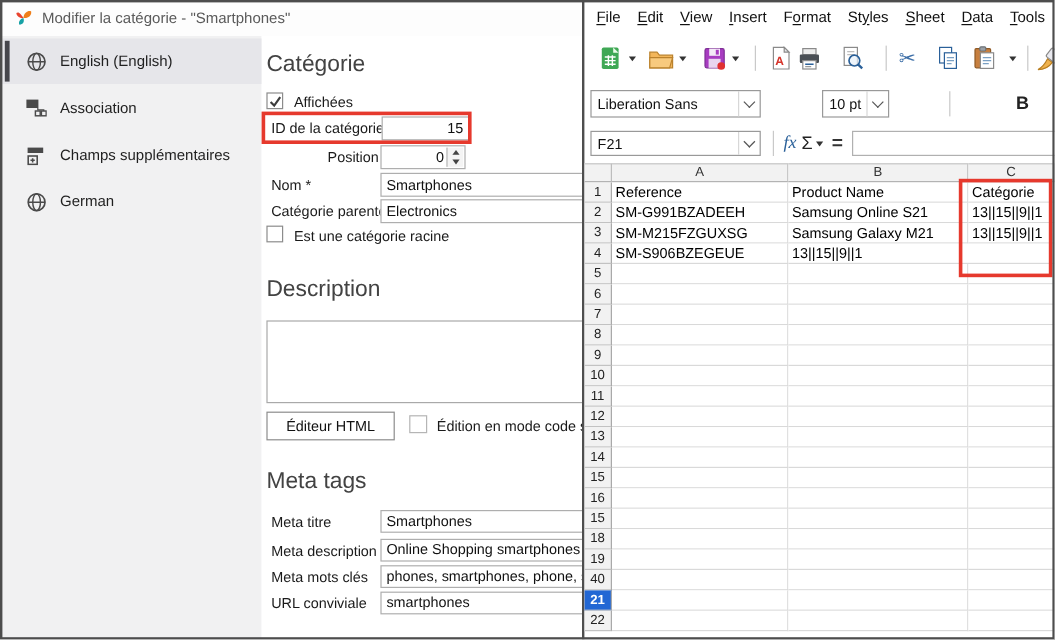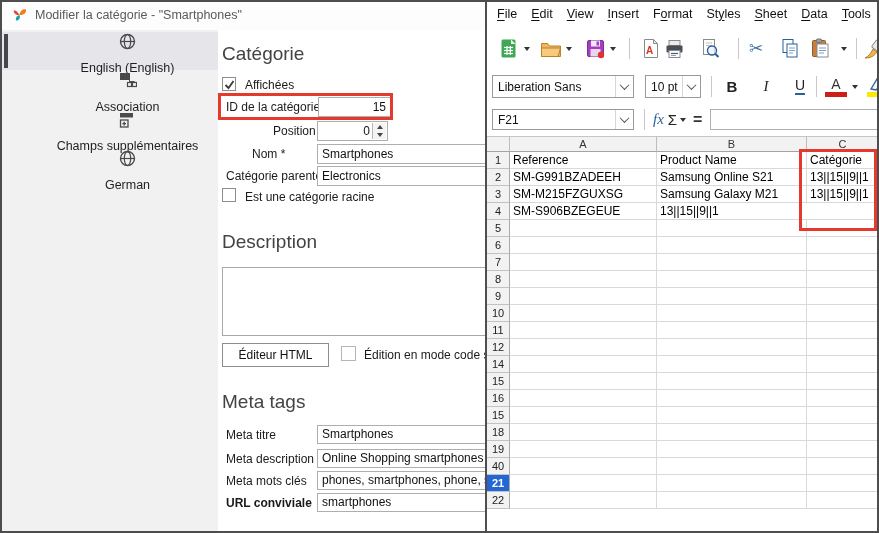--- a/index.html
+++ b/index.html
@@ -7,21 +7,21 @@
          font-family:"Liberation Sans",sans-serif;-webkit-font-smoothing:antialiased;}
   .stage::after{content:"";position:absolute;inset:0;border:2px solid #4d4d4d;pointer-events:none;z-index:50;}
 
   
   .dialog{position:absolute;left:0;top:0;width:485px;height:533px;background:#fff;z-index:1;}
   .dlg-titlebar{position:absolute;left:0;top:0;right:0;height:30px;background:#fdfdfd;
                 display:flex;align-items:center;gap:8px;padding-left:11px;box-sizing:border-box;}
   .dlg-title{font-size:12.5px;color:#5a5a5a;}
   .dlg-sidebar{position:absolute;left:0;top:30px;width:218px;bottom:0;background:#f1f1f2;}
   .side-item{position:absolute;left:0;width:234px;height:38px;display:flex;align-items:center;gap:11px;
-             padding-left:21px;box-sizing:border-box;font-size:12.5px;color:#1f1f1f;cursor:default;flex-direction:column;}
+             padding-left:21px;box-sizing:border-box;font-size:12.5px;color:#1f1f1f;cursor:default;}
   .side-item.selected{background:#e6e6ea;}
   .side-item.selected::before{content:"";position:absolute;left:4px;top:2px;bottom:2px;width:4px;background:#46464c;}
   .side-ico{width:18px;height:18px;display:flex;align-items:center;justify-content:center;flex:0 0 18px;}
 
   .dlg-main{position:absolute;left:218px;top:30px;right:0;bottom:0;background:#fff;}
   .heading{position:absolute;left:4px;margin:0;font-size:19px;font-weight:400;color:#434343;}
   .lbl{position:absolute;font-size:12px;color:#1a1a1a;white-space:nowrap;}
   .inp{position:absolute;box-sizing:border-box;border:1px solid #aeaeae;background:#fff;font-size:12px;
        color:#111;line-height:18px;padding:0 4px;white-space:nowrap;overflow:hidden;}
   .inp.right{text-align:right;}
@@ -40,21 +40,21 @@
   .anno{position:absolute;border:3px solid var(--red,#e6392d);box-sizing:border-box;pointer-events:none;z-index:6;}
 
   
   .calc{position:absolute;left:485px;top:0;width:394px;height:533px;box-sizing:border-box;
         border-left:2px solid #4e4e4e;background:#fff;z-index:2;overflow:hidden;}
   .menubar{position:absolute;left:0;top:0;right:0;height:27px;display:flex;align-items:center;padding-left:3px;}
   .menu-item{padding:0 7px;font-size:12.5px;color:#111;}
   .menu-item u{text-decoration:underline;text-underline-offset:2px;}
   .toolbar{position:absolute;left:0;right:0;display:flex;align-items:center;}
   .tb1{top:27px;height:43px;padding-left:10px;}
-  .tb2{top:70px;height:33px;padding-left:5px;}
+  .tb2{top:70px;height:33px;padding-left:5px;gap:40px;}
   .fbar{top:103px;height:33px;padding-left:5px;}
   .tb{width:24px;height:24px;display:flex;align-items:center;justify-content:center;flex:0 0 auto;}
   .sep{width:1px;height:21px;background:#c9c9c9;flex:0 0 auto;}
   .dd{width:8px;display:flex;justify-content:center;flex:0 0 auto;}
   .dd i{width:0;height:0;border-left:3.5px solid transparent;border-right:3.5px solid transparent;border-top:4px solid #333;}
   .combo{box-sizing:border-box;border:1px solid #999;background:#fff;display:flex;align-items:center;
          font-size:12px;color:#111;flex:0 0 auto;position:relative;}
   .combo .txt{flex:1;padding-left:5px;white-space:nowrap;overflow:hidden;}
   .combo .chev{width:17px;height:100%;display:flex;align-items:center;justify-content:center;border-left:1px solid #d7d7d7;}
   .chev i{width:6px;height:6px;border-right:1.6px solid #555;border-bottom:1.6px solid #555;transform:rotate(45deg) translate(-1px,-1px);}
@@ -159,21 +159,21 @@
           <div class="inp right" style="left: 100px; top: 67px; width: 73px; height: 20px;"><span>15</span></div>
           <span class="lbl" style="left: 8px; top: 94px; margin-left: 47px;">Position</span>
           <div class="inp right" style="left: 99px; top: 91px; width: 71px; height: 20px; padding-right: 17px;"><span>0</span><span class="spinner">
               <span>
                 <i class="tri-up"></i>
               </span>
               <span>
                 <i class="tri-dn"></i>
               </span>
             </span></div>
-          <span class="lbl" style="left: 8px; top: 117px; margin-left: 26px;">Nom *</span>
+          <span class="lbl" style="left: 8px; top: 117px;">Nom *</span>
           <div class="inp" style="left: 99px; top: 114px; width: 180px; height: 20px;"><span>Smartphones</span></div>
           <span class="lbl" style="left: 8px; top: 139px;">Catégorie parente</span>
           <div class="inp" style="left: 99px; top: 136px; width: 180px; height: 20px;"><span>Electronics</span></div>
         </div>
 
       <span class="cb" style="left:4px;top:158px">
         
       </span>
       <span class="lbl" style="left:27px;top:160px">Est une catégorie racine</span>
 
@@ -186,21 +186,21 @@
       <span class="lbl" style="left:146px;top:318px">Édition en mode code so</span>
 
       <h1 class="heading" style="top:361px">Meta tags</h1>
       <div id="meta-fields">
           <span class="lbl" style="left: 8px; top: 398px;">Meta titre</span>
           <div class="inp" style="left: 99px; top: 395px; width: 180px; height: 19px; line-height: 17px;"><span>Smartphones</span></div>
           <span class="lbl" style="left: 8px; top: 422px;">Meta description</span>
           <div class="inp" style="left: 99px; top: 419px; width: 180px; height: 19px; line-height: 17px;"><span>Online Shopping smartphones</span></div>
           <span class="lbl" style="left: 8px; top: 444px;">Meta mots clés</span>
           <div class="inp" style="left: 99px; top: 441px; width: 180px; height: 19px; line-height: 17px;"><span>phones, smartphones, phone, sma</span></div>
-          <span class="lbl" style="left: 8px; top: 466px; font-weight: bold;">URL conviviale</span>
+          <span class="lbl" style="left: 8px; top: 466px;">URL conviviale</span>
           <div class="inp" style="left: 99px; top: 463px; width: 180px; height: 19px; line-height: 17px;"><span>smartphones</span></div>
         </div>
 
       <div class="anno" style="left:0;top:63px;width:175px;height:27px"></div>
     </main>
   </section>
 
   <section class="calc">
     <nav class="menubar" id="menubar">
         <span class="menu-item"><u>F</u>ile</span>
@@ -436,20 +436,26 @@
             <div class="cell c1"></div>
             <div class="cell c2"></div>
           </div>
           <div class="grow">
             <div class="rowh">12</div>
             <div class="cell c0"></div>
             <div class="cell c1"></div>
             <div class="cell c2"></div>
           </div>
           <div class="grow">
+            <div class="rowh">13</div>
+            <div class="cell c0"></div>
+            <div class="cell c1"></div>
+            <div class="cell c2"></div>
+          </div>
+          <div class="grow">
             <div class="rowh">14</div>
             <div class="cell c0"></div>
             <div class="cell c1"></div>
             <div class="cell c2"></div>
           </div>
           <div class="grow">
             <div class="rowh">15</div>
             <div class="cell c0"></div>
             <div class="cell c1"></div>
             <div class="cell c2"></div>

